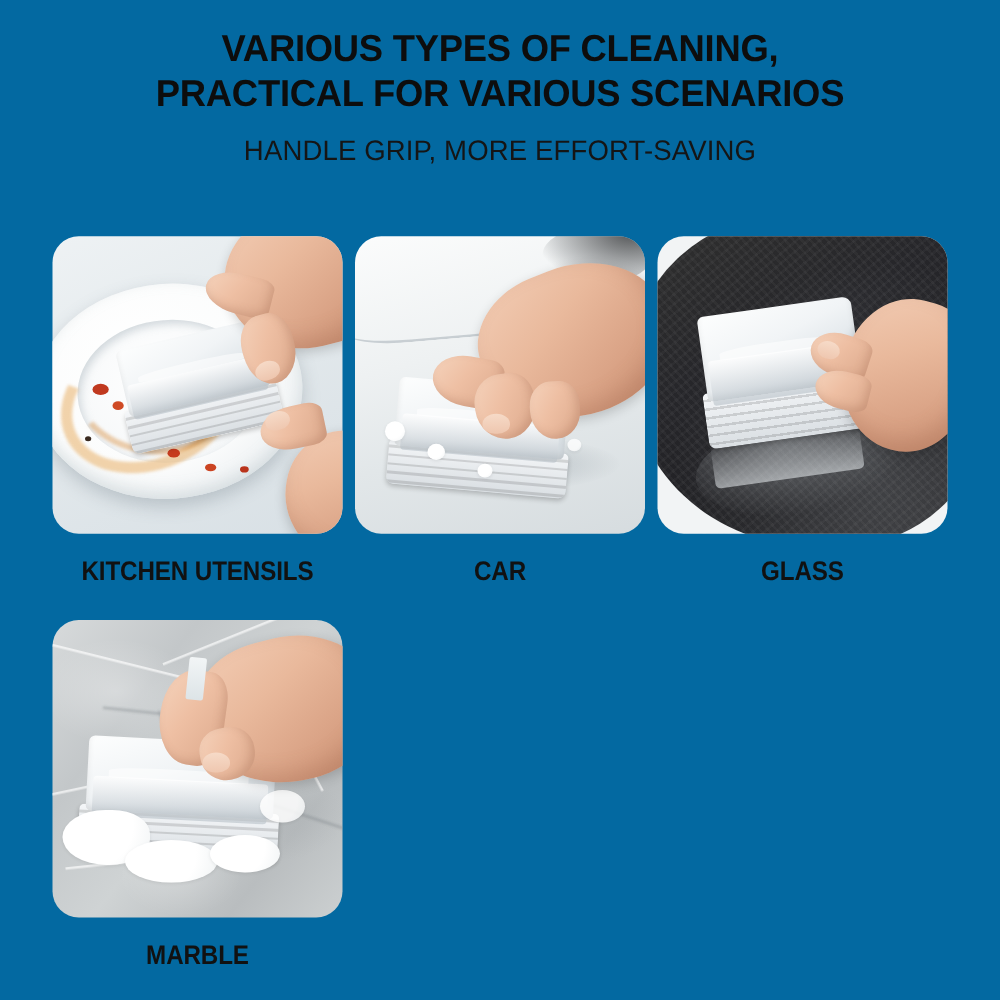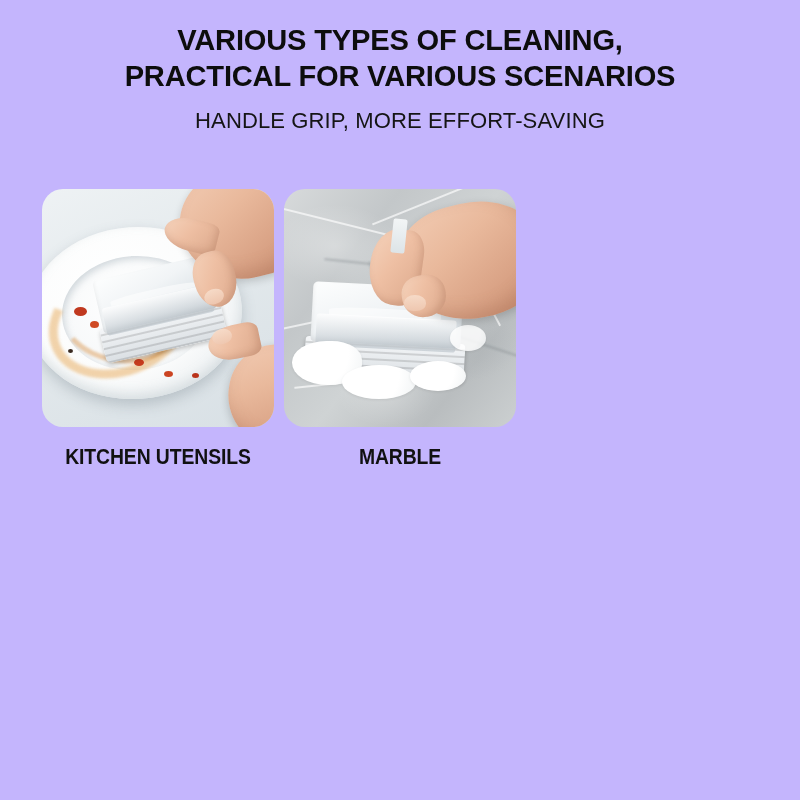--- a/index.html
+++ b/index.html
@@ -2,21 +2,21 @@
 <html><head>
 <meta charset="utf-8">
 <style>
   * { box-sizing: border-box; margin: 0; padding: 0; }
   html, body {
     width: 800px; height: 800px;
     background: #ffffff;
     font-family: "Liberation Sans", sans-serif;
     overflow: hidden;
   }
-  .page { position: relative; width: 800px; height: 800px; background: #c4b5fd; }
+  .page { position: relative; width: 800px; height: 800px; background: #0369a1; }
 
   
   .heading-block { position: absolute; left: 0; top: 22px; width: 800px; text-align: center; }
   .headline {
     font-weight: 700;
     font-size: 30px;
     line-height: 36px;
     letter-spacing: -0.2px;
     color: #0d0d0d;
     transform: scaleX(0.97);
@@ -322,21 +322,76 @@
         <div class="hand" style="left:160px;top:120px;width:120px;height:126px;">
           <div class="palm" style="left:26px;top:36px;width:104px;height:104px;border-radius:46% 48% 40% 52%;transform:rotate(10deg);"></div>
           <div class="finger" style="left:6px;top:16px;width:52px;height:34px;border-radius:54% 26% 24% 50%;transform:rotate(-12deg);"></div>
           <div class="nail" style="left:10px;top:20px;width:20px;height:15px;transform:rotate(-16deg);"></div>
         </div>
       </div>
       <div class="caption">KITCHEN UTENSILS</div>
     </div>
 
 
-
+    <div class="cell row1">
+      <div class="tile t3">
+        <div class="darkcorner"></div>
+        <div class="panelline"></div>
+        <div class="shadowpool"></div>
+
+        <div class="scrub" style="left:28px;top:118px;width:144px;height:86px;transform:rotate(5deg);">
+          <div class="sc-base"></div>
+          <div class="sc-top"></div>
+          <div class="sc-face"></div>
+          <div class="sc-notch"></div>
+        </div>
+
+        <div class="foam" style="left:24px;top:148px;width:16px;height:16px;"></div>
+        <div class="foam" style="left:58px;top:166px;width:14px;height:13px;"></div>
+        <div class="foam" style="left:98px;top:182px;width:12px;height:11px;"></div>
+        <div class="foam" style="left:170px;top:162px;width:11px;height:10px;opacity:0.8;"></div>
+
+        <div class="hand" style="left:56px;top:14px;width:186px;height:170px;">
+          <div class="palm" style="left:44px;top:10px;width:152px;height:120px;border-radius:40% 50% 46% 54%;transform:rotate(-22deg);"></div>
+          <div class="finger" style="left:6px;top:82px;width:56px;height:40px;border-radius:52% 24% 26% 54%;transform:rotate(10deg);"></div>
+          <div class="finger" style="left:40px;top:96px;width:48px;height:52px;border-radius:44% 38% 50% 50%;transform:rotate(-8deg);"></div>
+          <div class="finger" style="left:84px;top:102px;width:40px;height:46px;border-radius:42% 40% 48% 50%;transform:rotate(-4deg);"></div>
+          <div class="nail" style="left:46px;top:128px;width:22px;height:16px;"></div>
+        </div>
+      </div>
+      <div class="caption">CAR</div>
+    </div>
+
+    <div class="cell row2">
+      <div class="tile t4">
+        <div class="dark">
+          <div class="texture"></div>
+        </div>
+        <div class="gloss"></div>
+
+        <div class="scrub" style="left:34px;top:56px;width:132px;height:106px;transform:rotate(-8deg);">
+          <div class="sc-base"></div>
+          <div class="sc-top"></div>
+          <div class="sc-face"></div>
+          <div class="sc-notch"></div>
+        </div>
+
+        <div style="position:absolute;left:44px;top:160px;width:120px;height:34px;
+                    background:linear-gradient(to bottom,rgba(235,240,243,0.55),rgba(235,240,243,0.0));
+                    border-radius:4px;transform:rotate(-8deg) scaleY(-1);"></div>
+
+        <div class="hand" style="left:118px;top:32px;width:124px;height:150px;">
+          <div class="palm" style="left:30px;top:18px;width:104px;height:122px;border-radius:48% 44% 46% 52%;transform:rotate(16deg);"></div>
+          <div class="finger" style="left:4px;top:46px;width:48px;height:34px;border-radius:52% 24% 26% 52%;transform:rotate(18deg);"></div>
+          <div class="finger" style="left:8px;top:76px;width:44px;height:30px;border-radius:50% 26% 26% 50%;transform:rotate(14deg);"></div>
+          <div class="nail" style="left:10px;top:52px;width:18px;height:14px;transform:rotate(14deg);"></div>
+        </div>
+      </div>
+      <div class="caption">GLASS</div>
+    </div>
 
 
     <div class="cell row2">
       <div class="tile t6">
         <div class="mott"></div>
         <div class="veins">
           <div class="v" style="left:-10px;top:34px;width:140px;height:2px;transform:rotate(14deg);"></div>
           <div class="v" style="left:84px;top:12px;width:120px;height:2px;transform:rotate(-22deg);"></div>
           <div class="vd" style="left:40px;top:78px;width:170px;height:2px;transform:rotate(6deg);"></div>
           <div class="v" style="left:-6px;top:128px;width:110px;height:2px;transform:rotate(-12deg);"></div>

